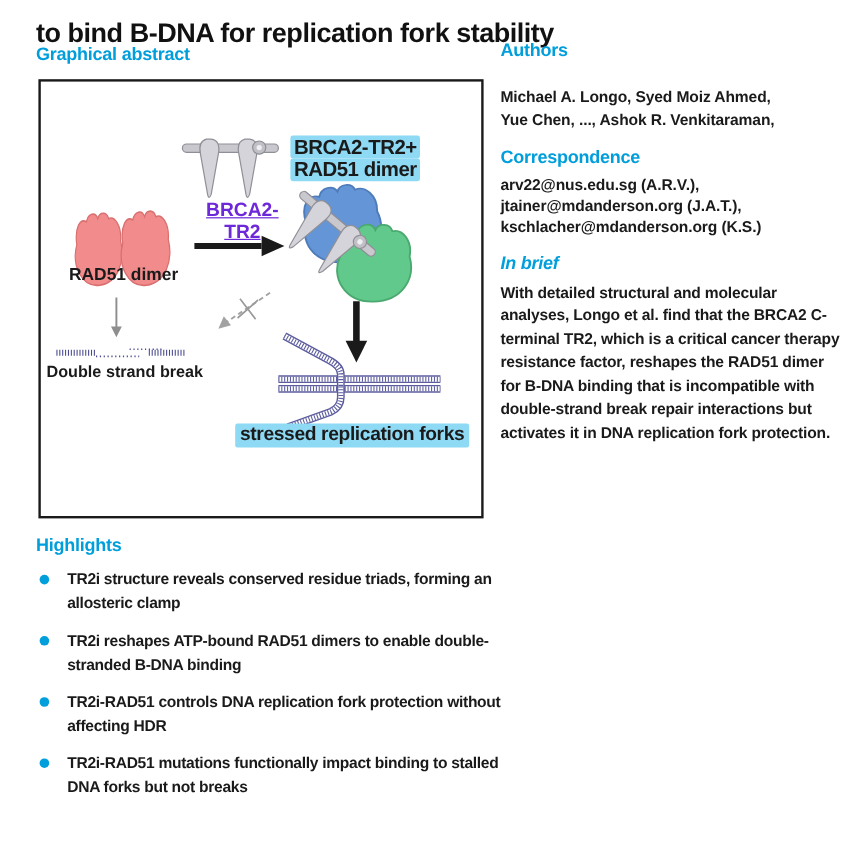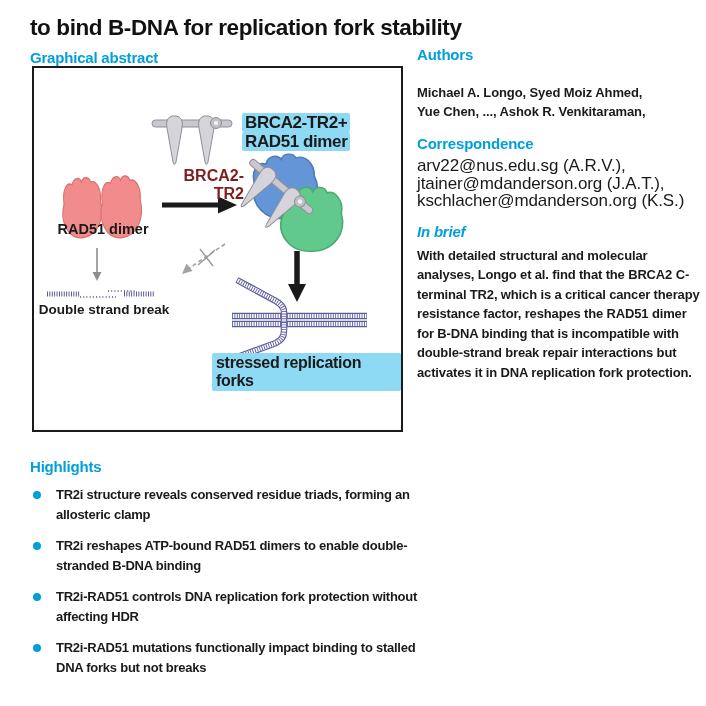--- a/index.html
+++ b/index.html
@@ -7,42 +7,42 @@
     width:706px;height:706px;position:relative;background:#ffffff;
     font-family:"Liberation Sans","DejaVu Sans",sans-serif;color:#1a1a1a;
     overflow:hidden;
   }
   .abs{position:absolute;}
   .page-title{
     left:30px;top:0px;width:640px;
     font-size:22.5px;font-weight:800;letter-spacing:-0.4px;color:#111;
   }
   .cyan-heading{
-    font-size:15px;font-weight:700;color:#009fdb;letter-spacing:-0.2px;margin-top:12px;
+    font-size:15px;font-weight:700;color:#009fdb;letter-spacing:-0.2px;
   }
   .ga-heading{left:30px;top:37px;}
   
   .figure-box{
     left:32px;top:66px;width:367px;height:362px;
     border:2px solid #1a1a1a;background:#fff;
   }
   .fig-label{position:absolute;font-weight:700;color:#1a1a1a;}
   .lbl-rad51{left:10px;top:153px;width:118px;text-align:center;font-size:14.5px;}
-  .lbl-brca2tr2{left:126px;top:99px;width:84px;text-align:right;font-size:16px;line-height:18px;color:#7f1d1d;}
+  .lbl-brca2tr2{left:126px;top:99px;width:84px;text-align:center;font-size:16px;line-height:18px;color:#6d28d9;text-decoration:underline;}
   .lbl-complex{left:208px;top:45px;font-size:17px;line-height:19px;letter-spacing:-0.4px;}
   .lbl-complex span{display:inline-block;background:#8ed9f4;padding:0 3px;border-radius:2px;}
   .lbl-dsb{left:0px;top:234px;width:140px;text-align:center;font-size:13.5px;}
   .lbl-stressed{left:162px;top:285px;font-size:16px;letter-spacing:-0.3px;}
-  .lbl-stressed span{display:inline-block;background:#8ed9f4;padding:1px 4px;border-radius:2px;margin-left:16px;}
+  .lbl-stressed span{display:inline-block;background:#8ed9f4;padding:1px 4px;border-radius:2px;}
   
   .right-col{left:417px;top:34px;width:286px;}
   .right-col .cyan-heading{font-size:15px;}
   .names{margin-top:20px;font-size:13px;font-weight:700;line-height:19px;letter-spacing:-0.1px;}
   .corr-heading{margin-top:14px;}
-  .emails{margin-top:5px;font-size:17px;font-weight:400;line-height:17.5px;letter-spacing:-0.1px;}
+  .emails{margin-top:5px;font-size:13px;font-weight:700;line-height:17.5px;letter-spacing:-0.1px;}
   .inbrief-heading{margin-top:13px;font-style:italic;}
   .inbrief-text{margin-top:6px;width:284px;font-size:13px;font-weight:700;line-height:19.5px;letter-spacing:-0.15px;}
   
   .highlights{left:30px;top:446px;width:405px;}
   .highlights ul{list-style:none;margin:10px 0 0 0;padding:0;}
   .highlights li{
     position:relative;padding-left:26px;margin-bottom:11px;width:375px;
     font-size:13px;font-weight:700;line-height:20px;letter-spacing:-0.25px;
   }
   .highlights li::before{

